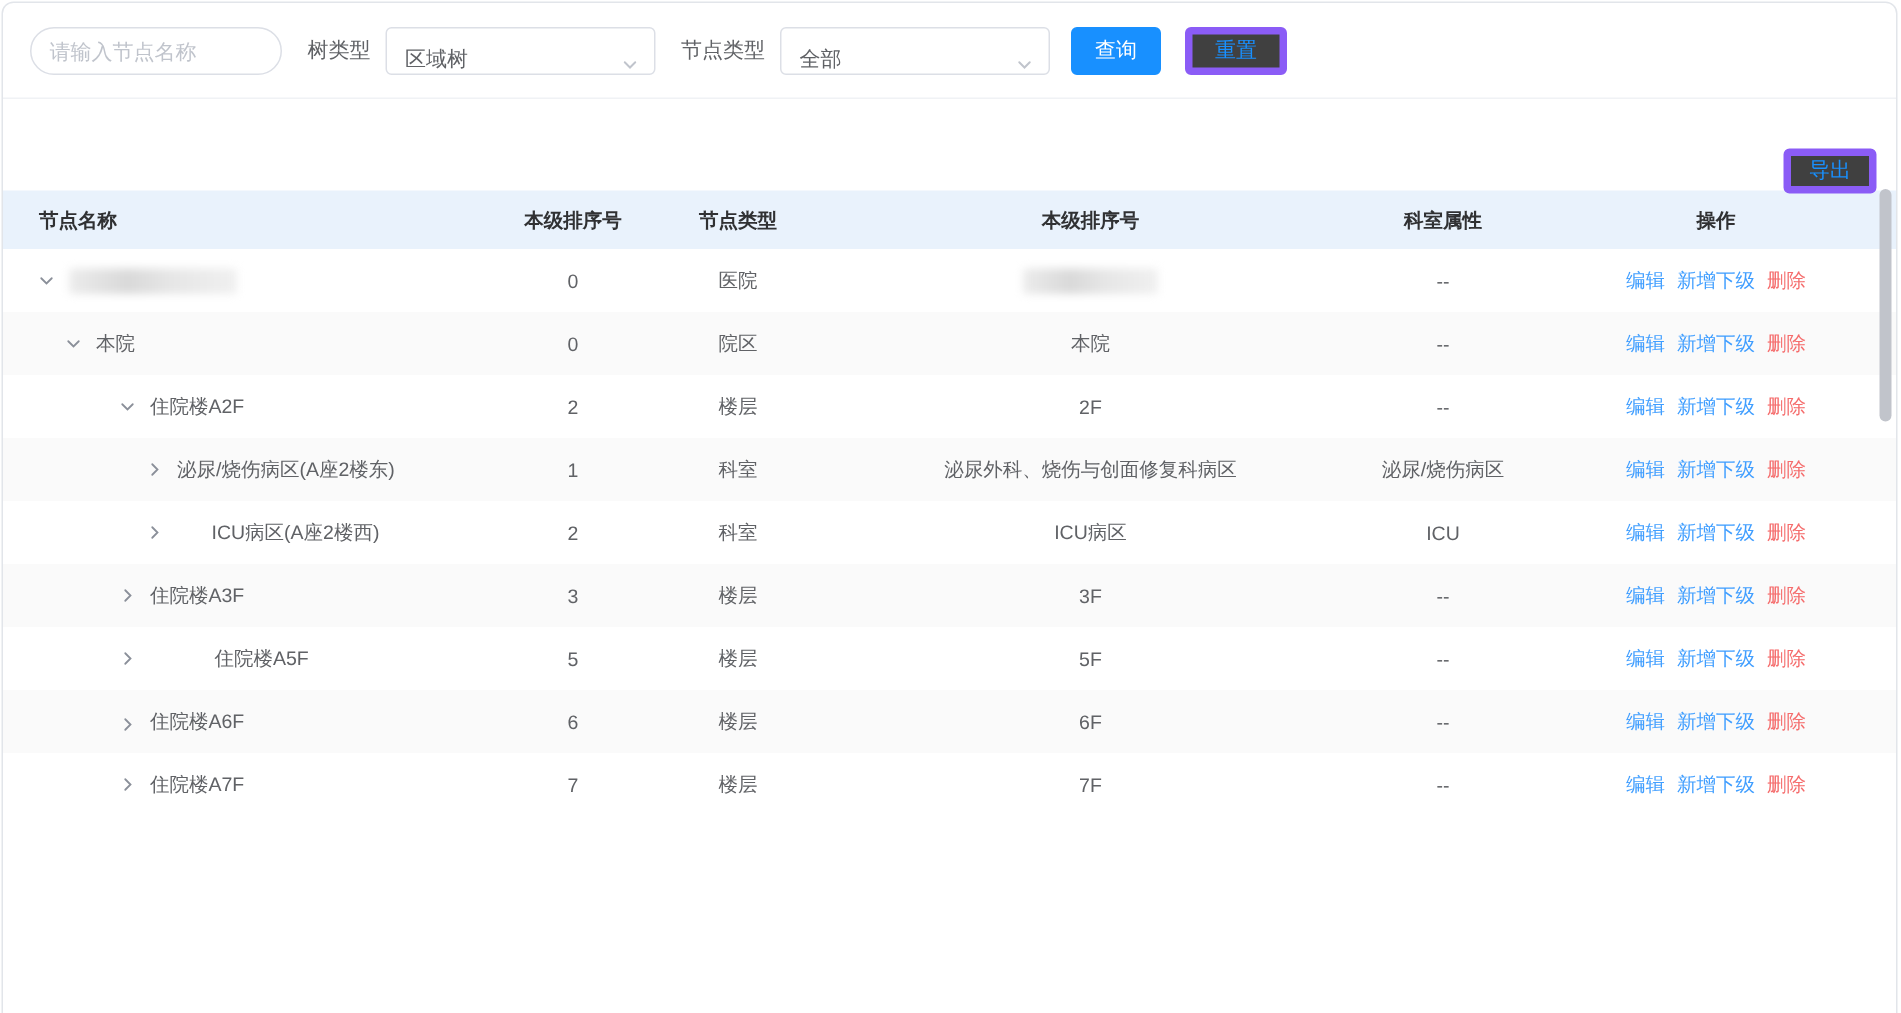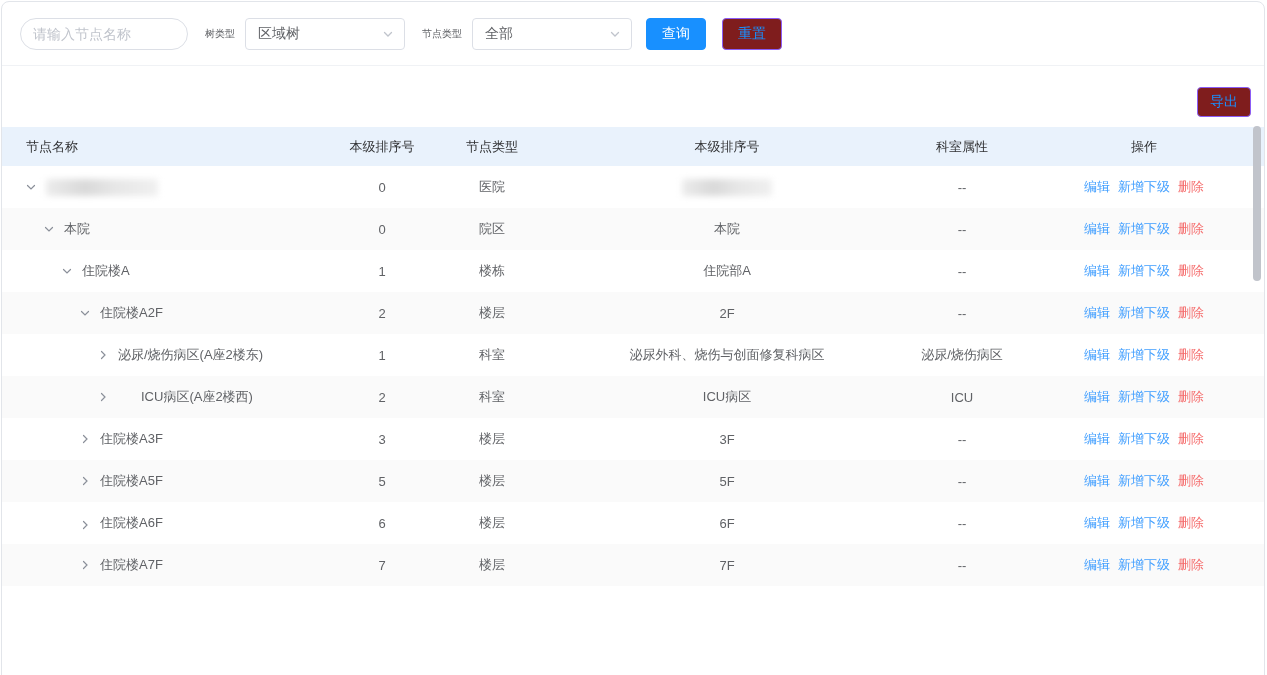--- a/index.html
+++ b/index.html
@@ -13,43 +13,43 @@
     position:absolute;top:1px;left:1px;width:1264px;height:720px;
     background:#fff;border:1px solid var(--border);border-radius:8px;overflow:hidden;
   }
   
   .filter-bar{display:flex;align-items:center;height:64px;padding:0 18px;border-bottom:1px solid #f0f2f5;}
   .text-input{
     width:168px;height:32px;border:1px solid #dcdfe6;border-radius:16px;
     padding:0 12px;font-size:14px;color:var(--text);outline:none;background:#fff;
   }
   .text-input::placeholder{color:var(--placeholder);}
-  .flabel{font-size:10px;color:var(--text);margin-left:17px;white-space:nowrap;}
+  .flabel{font-size:14px;color:var(--text);margin-left:17px;white-space:nowrap;}
   .select{
-    width:160px;height:32px;border:1px solid #dcdfe6;border-radius:4px;background:#fff;
-    margin-left:10px;display:flex;align-items:center;justify-content:space-between;
+    width:180px;height:32px;border:1px solid #dcdfe6;border-radius:4px;background:#fff;
+    margin-left:10px;display:flex;align-items:flex-end;justify-content:space-between;
     padding:0 10px 0 12px;cursor:pointer;
   }
   .select-value{font-size:14px;color:var(--text);}
   .chev-icon{display:inline-flex;align-items:center;}
   .btn{
     height:32px;padding:0 15px;border-radius:4px;font-size:14px;cursor:pointer;
     display:inline-flex;align-items:center;justify-content:center;white-space:nowrap;
   }
   .btn.primary{background:var(--primary);border:1px solid var(--primary);color:#fff;margin-left:14px;}
-  .btn.ghost{background:#7f1d1d;border:1px solid #8b5cf6;color:var(--primary);margin-left:16px;font-family:Liberation Mono, monospace;}
+  .btn.ghost{background:#404040;border:5px solid #8b5cf6;color:var(--primary);margin-left:16px;font-family:Liberation Mono, monospace;}
   
   .toolbar{position:relative;height:61px;}
-  .toolbar .btn{position:absolute;right:13px;top:21px;height:30px;padding:0 12px;margin:0;}
+  .toolbar .btn{position:absolute;right:13px;top:33px;height:30px;padding:0 12px;margin:0;}
   
   table.tree-table{width:1264px;border-collapse:collapse;table-layout:fixed;}
   col.c-name{width:330px;} col.c-sort{width:100px;} col.c-type{width:120px;}
   col.c-space{width:350px;} col.c-dept{width:120px;} col.c-ops{width:244px;}
   thead th{
-    background:var(--header-bg);height:39px;font-size:13px;font-weight:400;
+    background:var(--header-bg);height:39px;font-size:13px;font-weight:700;
     color:var(--text-dark);text-align:center;
   }
   thead th.th-name{text-align:left;padding-left:24px;}
   tbody td{height:42px;font-size:13px;color:var(--text);text-align:center;overflow:hidden;white-space:nowrap;}
   tbody tr:nth-child(even){background:var(--stripe);}
   td.td-name{text-align:left;padding-left:22px;}
   .name-wrap{display:flex;align-items:center;}
   .chev{display:inline-flex;align-items:center;justify-content:center;width:14px;height:14px;margin-right:8px;cursor:pointer;flex:0 0 14px;}
   .chev.right{transform:rotate(-90deg);}
   .blur-blob{display:inline-block;height:17px;border-radius:2px;
@@ -145,37 +145,20 @@
             </div>
           </td>
           <td>0</td>
           <td>院区</td>
           <td>本院</td>
           <td>--</td>
           <td class="ops"><a>编辑</a><a>新增下级</a><a class="danger">删除</a></td>
         </tr>
         <tr>
           <td class="td-name">
-            <div class="name-wrap" style="padding-left: 36px;">
-              <span class="chev">
-                <svg width="12" height="12" viewBox="0 0 12 12">
-                  <path d="M2.5 4.5l3.5 3.5 3.5-3.5" stroke="#8a8f99" stroke-width="1.2" fill="none" stroke-linecap="round"></path>
-                </svg>
-              </span>
-              <span>住院楼A</span>
-            </div>
-          </td>
-          <td>1</td>
-          <td>楼栋</td>
-          <td>住院部A</td>
-          <td>--</td>
-          <td class="ops"><a>编辑</a><a>新增下级</a><a class="danger">删除</a></td>
-        </tr>
-        <tr>
-          <td class="td-name">
             <div class="name-wrap" style="padding-left: 54px;">
               <span class="chev">
                 <svg width="12" height="12" viewBox="0 0 12 12">
                   <path d="M2.5 4.5l3.5 3.5 3.5-3.5" stroke="#8a8f99" stroke-width="1.2" fill="none" stroke-linecap="round"></path>
                 </svg>
               </span>
               <span>住院楼A2F</span>
             </div>
           </td>
           <td>2</td>
@@ -230,21 +213,21 @@
             </div>
           </td>
           <td>3</td>
           <td>楼层</td>
           <td>3F</td>
           <td>--</td>
           <td class="ops"><a>编辑</a><a>新增下级</a><a class="danger">删除</a></td>
         </tr>
         <tr>
           <td class="td-name">
-            <div class="name-wrap" style="padding-left: 54px;">
+            <div class="name-wrap" style="padding-left: 54px; gap: 43px;">
               <span class="chev right">
                 <svg width="12" height="12" viewBox="0 0 12 12">
                   <path d="M2.5 4.5l3.5 3.5 3.5-3.5" stroke="#8a8f99" stroke-width="1.2" fill="none" stroke-linecap="round"></path>
                 </svg>
               </span>
               <span>住院楼A5F</span>
             </div>
           </td>
           <td>5</td>
           <td>楼层</td>

